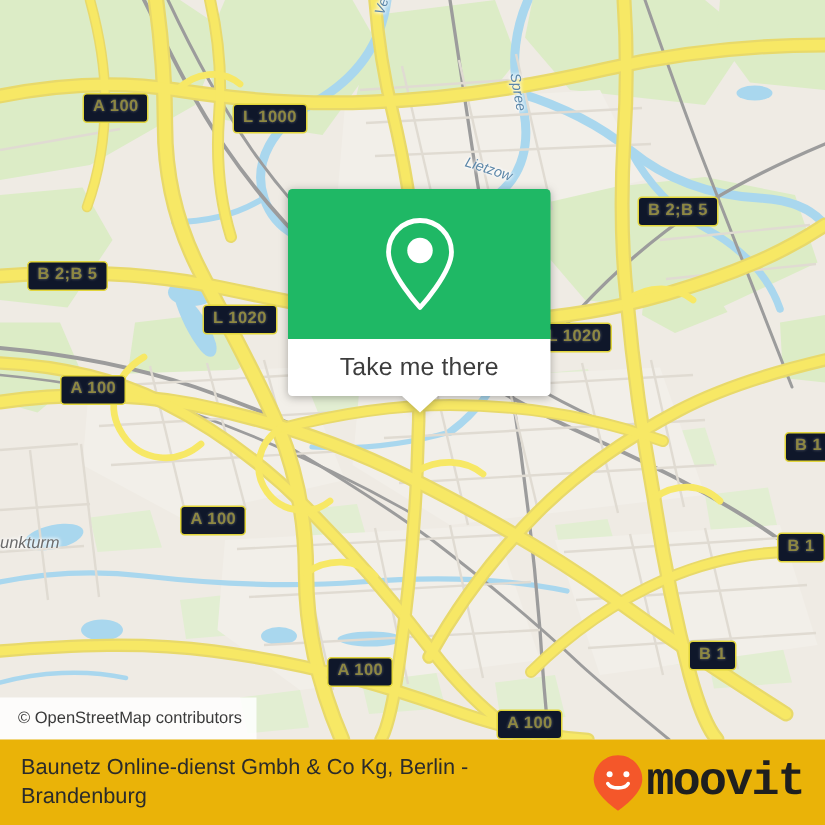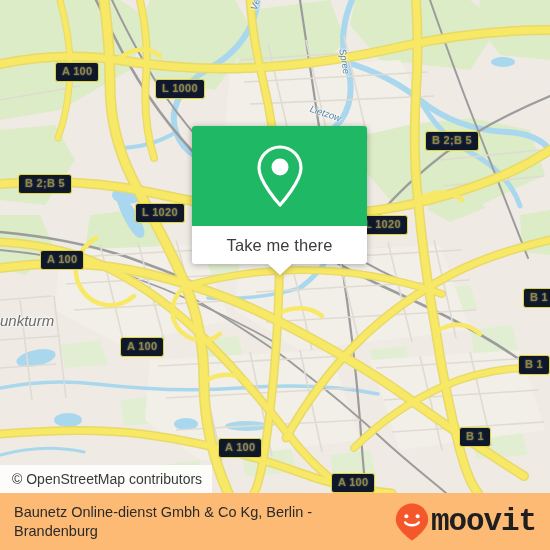--- a/index.html
+++ b/index.html
@@ -55,35 +55,36 @@
     font-size: 9.5px;
     font-style: italic;
     white-space: nowrap;
     font-family: "Liberation Sans", sans-serif;
     text-shadow: 0 0 3px #fff, 0 0 3px #fff, 0 0 2px #fff;
   }
   .maplabel.waterlbl { color: #5b86a8; }
   .maplabel.placelbl {
     font-style: italic;
     color: #6b6b6b;
-    font-size: 15px;
+    font-size: 11px;
+    margin-top: 44px;
   }
 
   
   #attribution {
     position: absolute;
     left: 0;
     top: 465px;
     height: 28px;
     padding: 0 10px 0 12px;
     display: flex;
     align-items: center;
     background: rgba(255,255,255,.86);
     color: #3a3a3a;
-    font-size: 14px;
+    font-size: 11px;
     font-family: "Liberation Sans", sans-serif;
     white-space: nowrap;
     z-index: 30;
   }
 
   
   #callout {
     position: absolute;
     left: 192px;
     top: 126px;
@@ -125,21 +126,21 @@
     border-top: 11px solid #ffffff;
   }
 
   
   #footer {
     position: absolute;
     left: 0;
     top: 493px;
     width: 550px;
     height: 57px;
-    background: #fdba74;
+    background: #eab308;
     display: flex;
     align-items: center;
     z-index: 50;
   }
   #footer-title {
     flex: 1 1 auto;
     padding-left: 14px;
     padding-right: 8px;
     color: #2b2b2b;
     font-size: 14.5px;
@@ -333,21 +334,21 @@
           <path d="M418,200 C432,190 450,190 462,200"></path>
           <path d="M278,314 C292,306 310,306 322,316"></path>
           <path d="M204,382 C218,372 238,372 250,384"></path>
           <path d="M436,332 C450,322 468,322 480,334"></path>
         </g>
       </g>
     </svg>
 
     <div id="shields">
         <div class="shield" style="left: 55px; top: 62px;">A 100</div>
-        <div class="shield" style="left: 155px; top: 79px;">L 1000</div>
+        <div class="shield" style="left: 155px; top: 69px;">L 1000</div>
         <div class="shield" style="left: 425px; top: 131px;">B 2;B 5</div>
         <div class="shield" style="left: 18px; top: 174px;">B 2;B 5</div>
         <div class="shield" style="left: 135px; top: 203px;">L 1020</div>
         <div class="shield" style="left: 358px; top: 215px;">L 1020</div>
         <div class="shield" style="left: 40px; top: 250px;">A 100</div>
         <div class="shield" style="left: 523px; top: 288px;">B 1</div>
         <div class="shield" style="left: 120px; top: 337px;">A 100</div>
         <div class="shield" style="left: 518px; top: 355px;">B 1</div>
         <div class="shield" style="left: 459px; top: 427px;">B 1</div>
         <div class="shield" style="left: 218px; top: 438px;">A 100</div>

